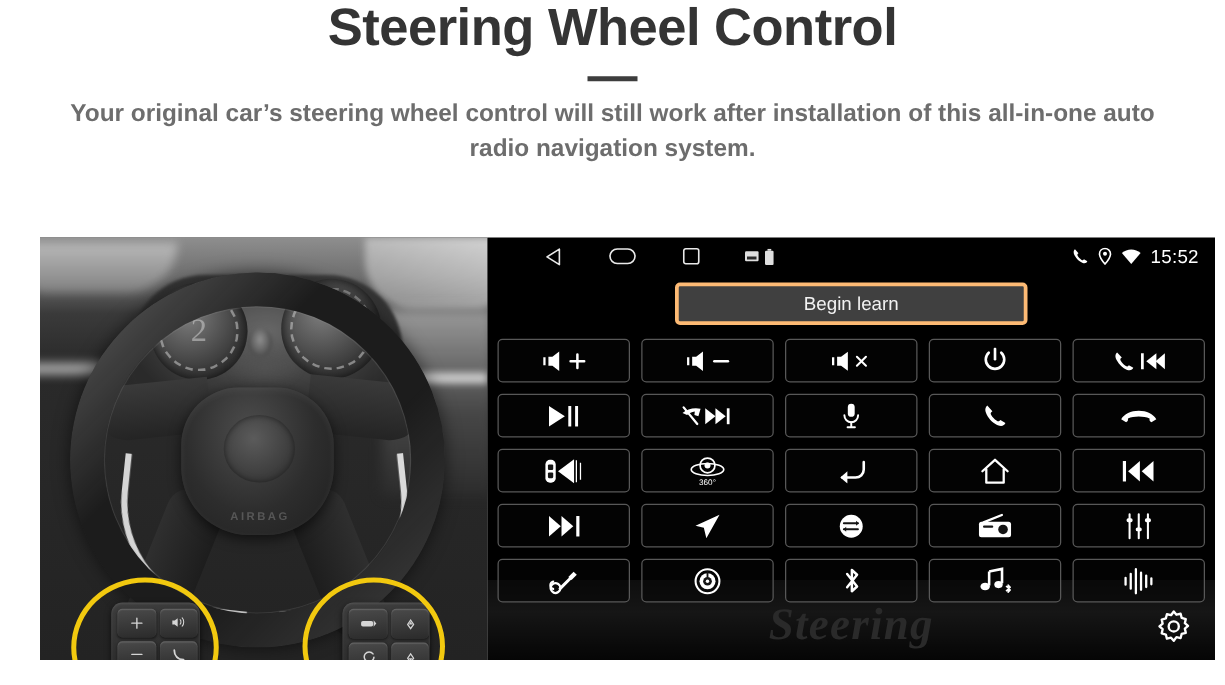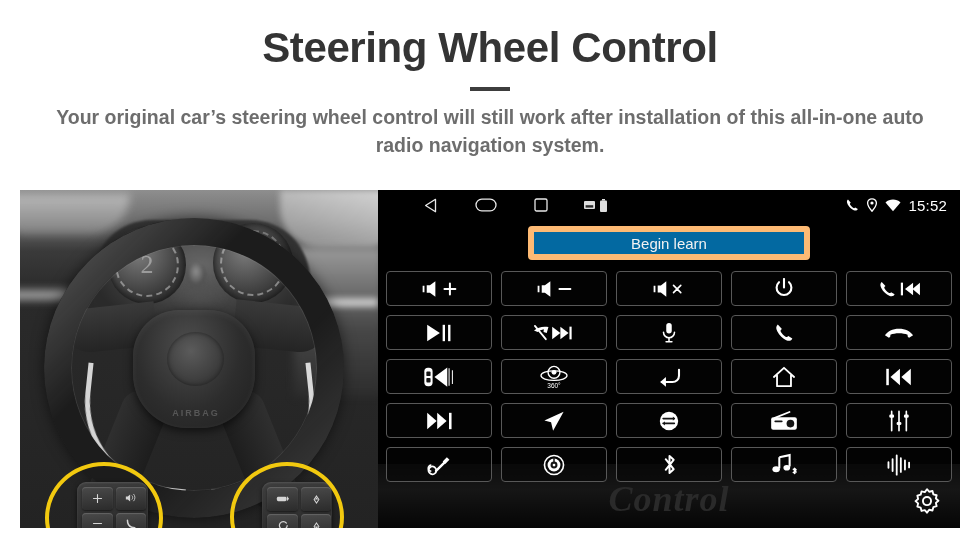--- a/index.html
+++ b/index.html
@@ -5,38 +5,38 @@
   * { margin:0; padding:0; box-sizing:border-box; }
   html,body { width:980px; height:548px; }
   body {
     font-family:"Liberation Sans", sans-serif;
     background:#ffffff;
     overflow:hidden;
     position:relative;
   }
 
   
-  .header { width:980px; padding-top:26px; text-align:center; }
+  .header { width:980px; text-align:center; }
   .page-title {
     font-size:42px; font-weight:bold; color:#343434;
     letter-spacing:-0.4px; line-height:1.05;
   }
   .title-rule {
     width:40px; height:4px; background:#3d3d3d;
     margin:17px auto 0;
   }
   .subtitle {
     margin:13px auto 0; width:910px;
     font-size:19.5px; color:#6d6d6d; line-height:1.42;
     font-weight:700;
   }
 
   
   .content {
-    position:absolute; left:20px; top:190px;
+    position:absolute; left:32px; top:190px;
     width:940px; height:338px;
     display:flex;
   }
 
   
   .photo {
     position:relative; width:358px; height:338px;
     overflow:hidden; background:#1a1a1a;
     flex:0 0 358px;
   }
@@ -248,22 +248,22 @@
   .sb-right { margin-left:auto; display:flex; align-items:center; gap:7px; }
   .sb-time { color:#fff; font-size:15px; letter-spacing:.2px; }
   .sb-icon { display:flex; align-items:center; justify-content:center; }
 
   .begin-learn-row {
     display:flex; justify-content:center;
     margin-top:6px;
   }
   .begin-learn {
     width:282px; height:34px;
-    border:6px solid #fdba74; border-radius:4px;
-    background:#0369a1; color:#f2f2f2;
+    border:3px solid #fdba74; border-radius:4px;
+    background:#404040; color:#f2f2f2;
     font-size:15px; display:flex; align-items:center; justify-content:center;
     position:relative; z-index:3;
   }
 
   .btn-grid {
     position:relative; z-index:3;
     margin:11px auto 0;
     width:566px;
     display:grid;
     grid-template-columns:repeat(5, 1fr);
@@ -618,21 +618,21 @@
         </svg>
       </div>
       <div class="grid-btn">
         <svg width="26" height="22" viewBox="0 0 28 24">
           <path d="M2.5 9v6M7 5.5v13M11.5 1.5v21M16 4.5v15M20.5 7v10M25 9.4v5.2" stroke="#fff" stroke-width="2" stroke-linecap="round"></path>
         </svg>
       </div>
     </div>
 
     <div class="unit-reflection"></div>
-    <div class="unit-wm">Control</div>
+    <div class="unit-wm">Steering</div>
 
     <div class="settings-gear">
       <svg width="34" height="34" viewBox="0 0 36 36">
         <path d="M18 3.4l2.3 2.7 3.5-.8.9 3.5 3.5 1-.8 3.5 2.7 2.3-2.7 2.3.8 3.5-3.5 1-.9 3.5-3.5-.8L18 28.2l-2.3-2.6-3.5.8-.9-3.5-3.5-1 .8-3.5L5.9 16l2.7-2.3-.8-3.5 3.5-1 .9-3.5 3.5.8z" fill="none" stroke="#fff" stroke-width="2" stroke-linejoin="round"></path>
         <circle cx="18" cy="16" r="4.3" fill="none" stroke="#fff" stroke-width="2"></circle>
       </svg>
     </div>
   </div>
 </div>
 

